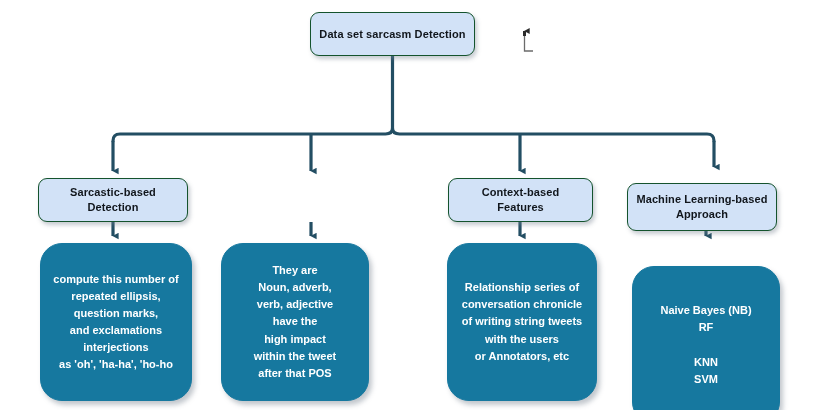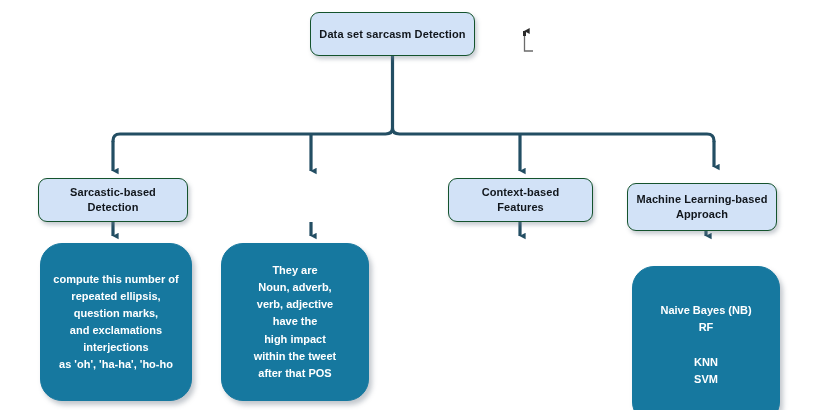--- a/index.html
+++ b/index.html
@@ -164,20 +164,27 @@
   <div class="node node-dark" id="node-detail-1">
     <span class="body-text">They are
 Noun, adverb,
 verb, adjective
 have the
 high impact
 within the tweet
 after that POS</span>
   </div>
 
+  <div class="node node-dark" id="node-detail-2">
+    <span class="body-text">Relationship series of
+conversation chronicle
+of writing string tweets
+with the users
+or Annotators, etc</span>
+  </div>
 
   <div class="node node-dark" id="node-detail-3">
     <span class="body-text">Naive Bayes (NB)
 RF
 
 KNN
 SVM</span>
   </div>
 
 </div>

